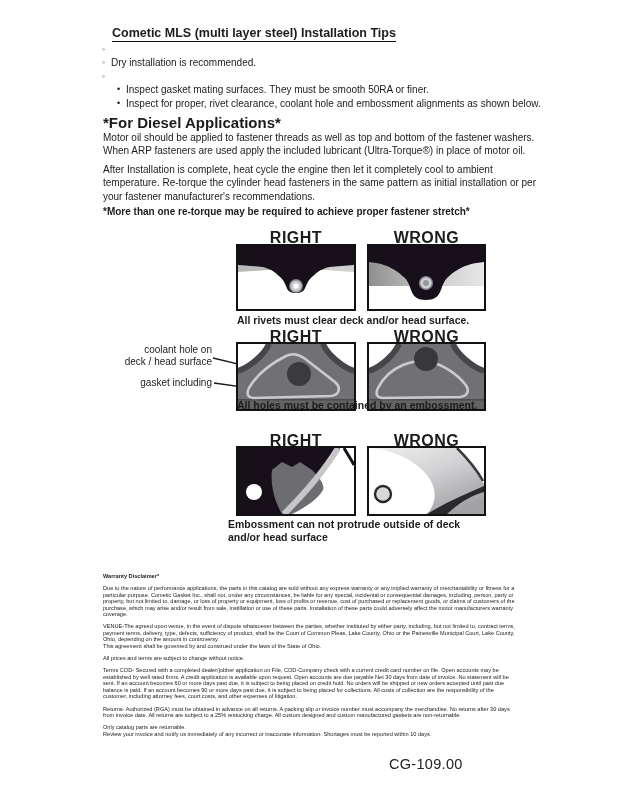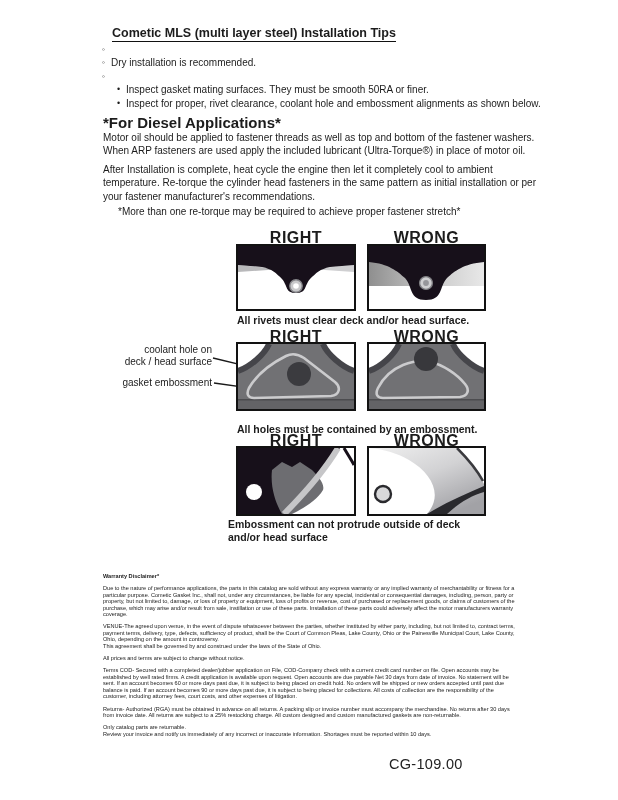--- a/index.html
+++ b/index.html
@@ -18,21 +18,21 @@
   .bullets{left:102px;top:43px;width:458px;font-size:10px;line-height:13.4px;}
   .bl{display:flex;}
   .bl .mk{width:9px;flex:0 0 9px;font-size:8px;line-height:13.4px;}
   .bl.sub{margin-left:15px;}
   .bl.sub .mk{font-size:9px;}
   
   .diesel-head{left:103px;top:114px;font-size:15px;font-weight:bold;}
   .para{font-size:10px;line-height:13.4px;}
   .p1{left:103px;top:131px;width:452px;}
   .p2{left:103px;top:163px;width:440px;}
-  .p3{left:118px;top:205px;width:452px;}
+  .p3{left:103px;top:205px;width:452px;font-weight:bold;}
   
   .dg-head{font-size:16px;font-weight:bold;letter-spacing:.5px;text-align:center;width:120px;}
   .cap{font-size:10.5px;font-weight:600;line-height:12.5px;}
   
   .panel{position:absolute;box-sizing:border-box;border:2px solid #121212;background:#fff;}
   .panel svg{display:block;width:100%;height:100%;}
   
   .dg-labels{left:96px;top:344px;width:116px;text-align:right;font-size:10px;line-height:11.5px;}
   .dg-labels .lbl2{margin-top:10px;}
   
@@ -107,21 +107,21 @@
 <div class="abs cap" style="left:237px;top:314px;">All rivets must clear deck and/or head surface.</div>
 
 <div class="abs dg-head" style="left:236px;top:328px;">RIGHT</div>
 <div class="abs dg-head" style="left:367px;top:328px;width:119px;">WRONG</div>
 
 <div class="abs dg-labels">
   <div>
     <div>coolant hole on</div>
     <div>deck / head surface</div>
   </div>
-  <div class="lbl2">gasket embossment</div>
+  <div class="lbl2">gasket including</div>
 </div>
 
 <svg class="abs" style="left:210px;top:354px;" width="92" height="42">
   <line x1="3" y1="4" x2="86" y2="24" stroke="#1a1a1a" stroke-width="1.3"></line>
   <line x1="4" y1="29" x2="54" y2="36" stroke="#1a1a1a" stroke-width="1.3"></line>
 </svg>
 
 <div class="panel" style="left:236px;top:342px;width:120px;height:69px;">
   <svg viewBox="0 0 116 65" preserveAspectRatio="none">
     <rect x="0" y="0" width="116" height="65" fill="#717174"></rect>
@@ -143,21 +143,21 @@
     <rect x="0" y="55" width="115" height="1.5" fill="#4c4c4f"></rect>
     <path d="M0,0 H30 C26,10 12,23 0,27 Z" fill="#ffffff"></path>
     <path d="M30,0 C26,10 12,23 0,27" stroke="#45454a" stroke-width="6" fill="none"></path>
     <path d="M115,0 H84 C88,10 103,23 115,27 Z" fill="#ffffff"></path>
     <path d="M84,0 C88,10 103,23 115,27" stroke="#45454a" stroke-width="6" fill="none"></path>
     <path d="M14,54 C8,54 6,50 9,44 C14,34 22,26 34,21 C44,17 54,16 62,18 C74,21 88,30 96,40 C101,46 99,52 91,53 Z" stroke="#cbcbcd" stroke-width="2.6" fill="none"></path>
     <circle cx="57" cy="15" r="12" fill="#38383c"></circle>
   </svg>
 </div>
 
-<div class="abs cap" style="left:237px;top:423px;">All holes must be contained by an embossment.</div>
+<div class="abs cap" style="left:237px;top:399px;">All holes must be contained by an embossment.</div>
 
 <div class="abs dg-head" style="left:236px;top:432px;">RIGHT</div>
 <div class="abs dg-head" style="left:367px;top:432px;width:119px;">WRONG</div>
 
 <div class="panel" style="left:236px;top:446px;width:120px;height:70px;">
   <svg viewBox="0 0 116 66" preserveAspectRatio="none">
     <rect x="0" y="0" width="116" height="66" fill="#ffffff"></rect>
     <path d="M106,0 C110,7 114,13 116,17" stroke="#17101a" stroke-width="3" fill="none"></path>
     <path d="M0,0 H102 C90,18 66,46 48,66 H0 Z" fill="#17101a"></path>
     <path d="M34,22 L44,14 L54,19 L62,14 L74,22 C80,28 87,36 85,42 C79,52 66,60 54,66 L44,66 C38,56 32,40 34,22 Z" fill="#6d6d71"></path>

